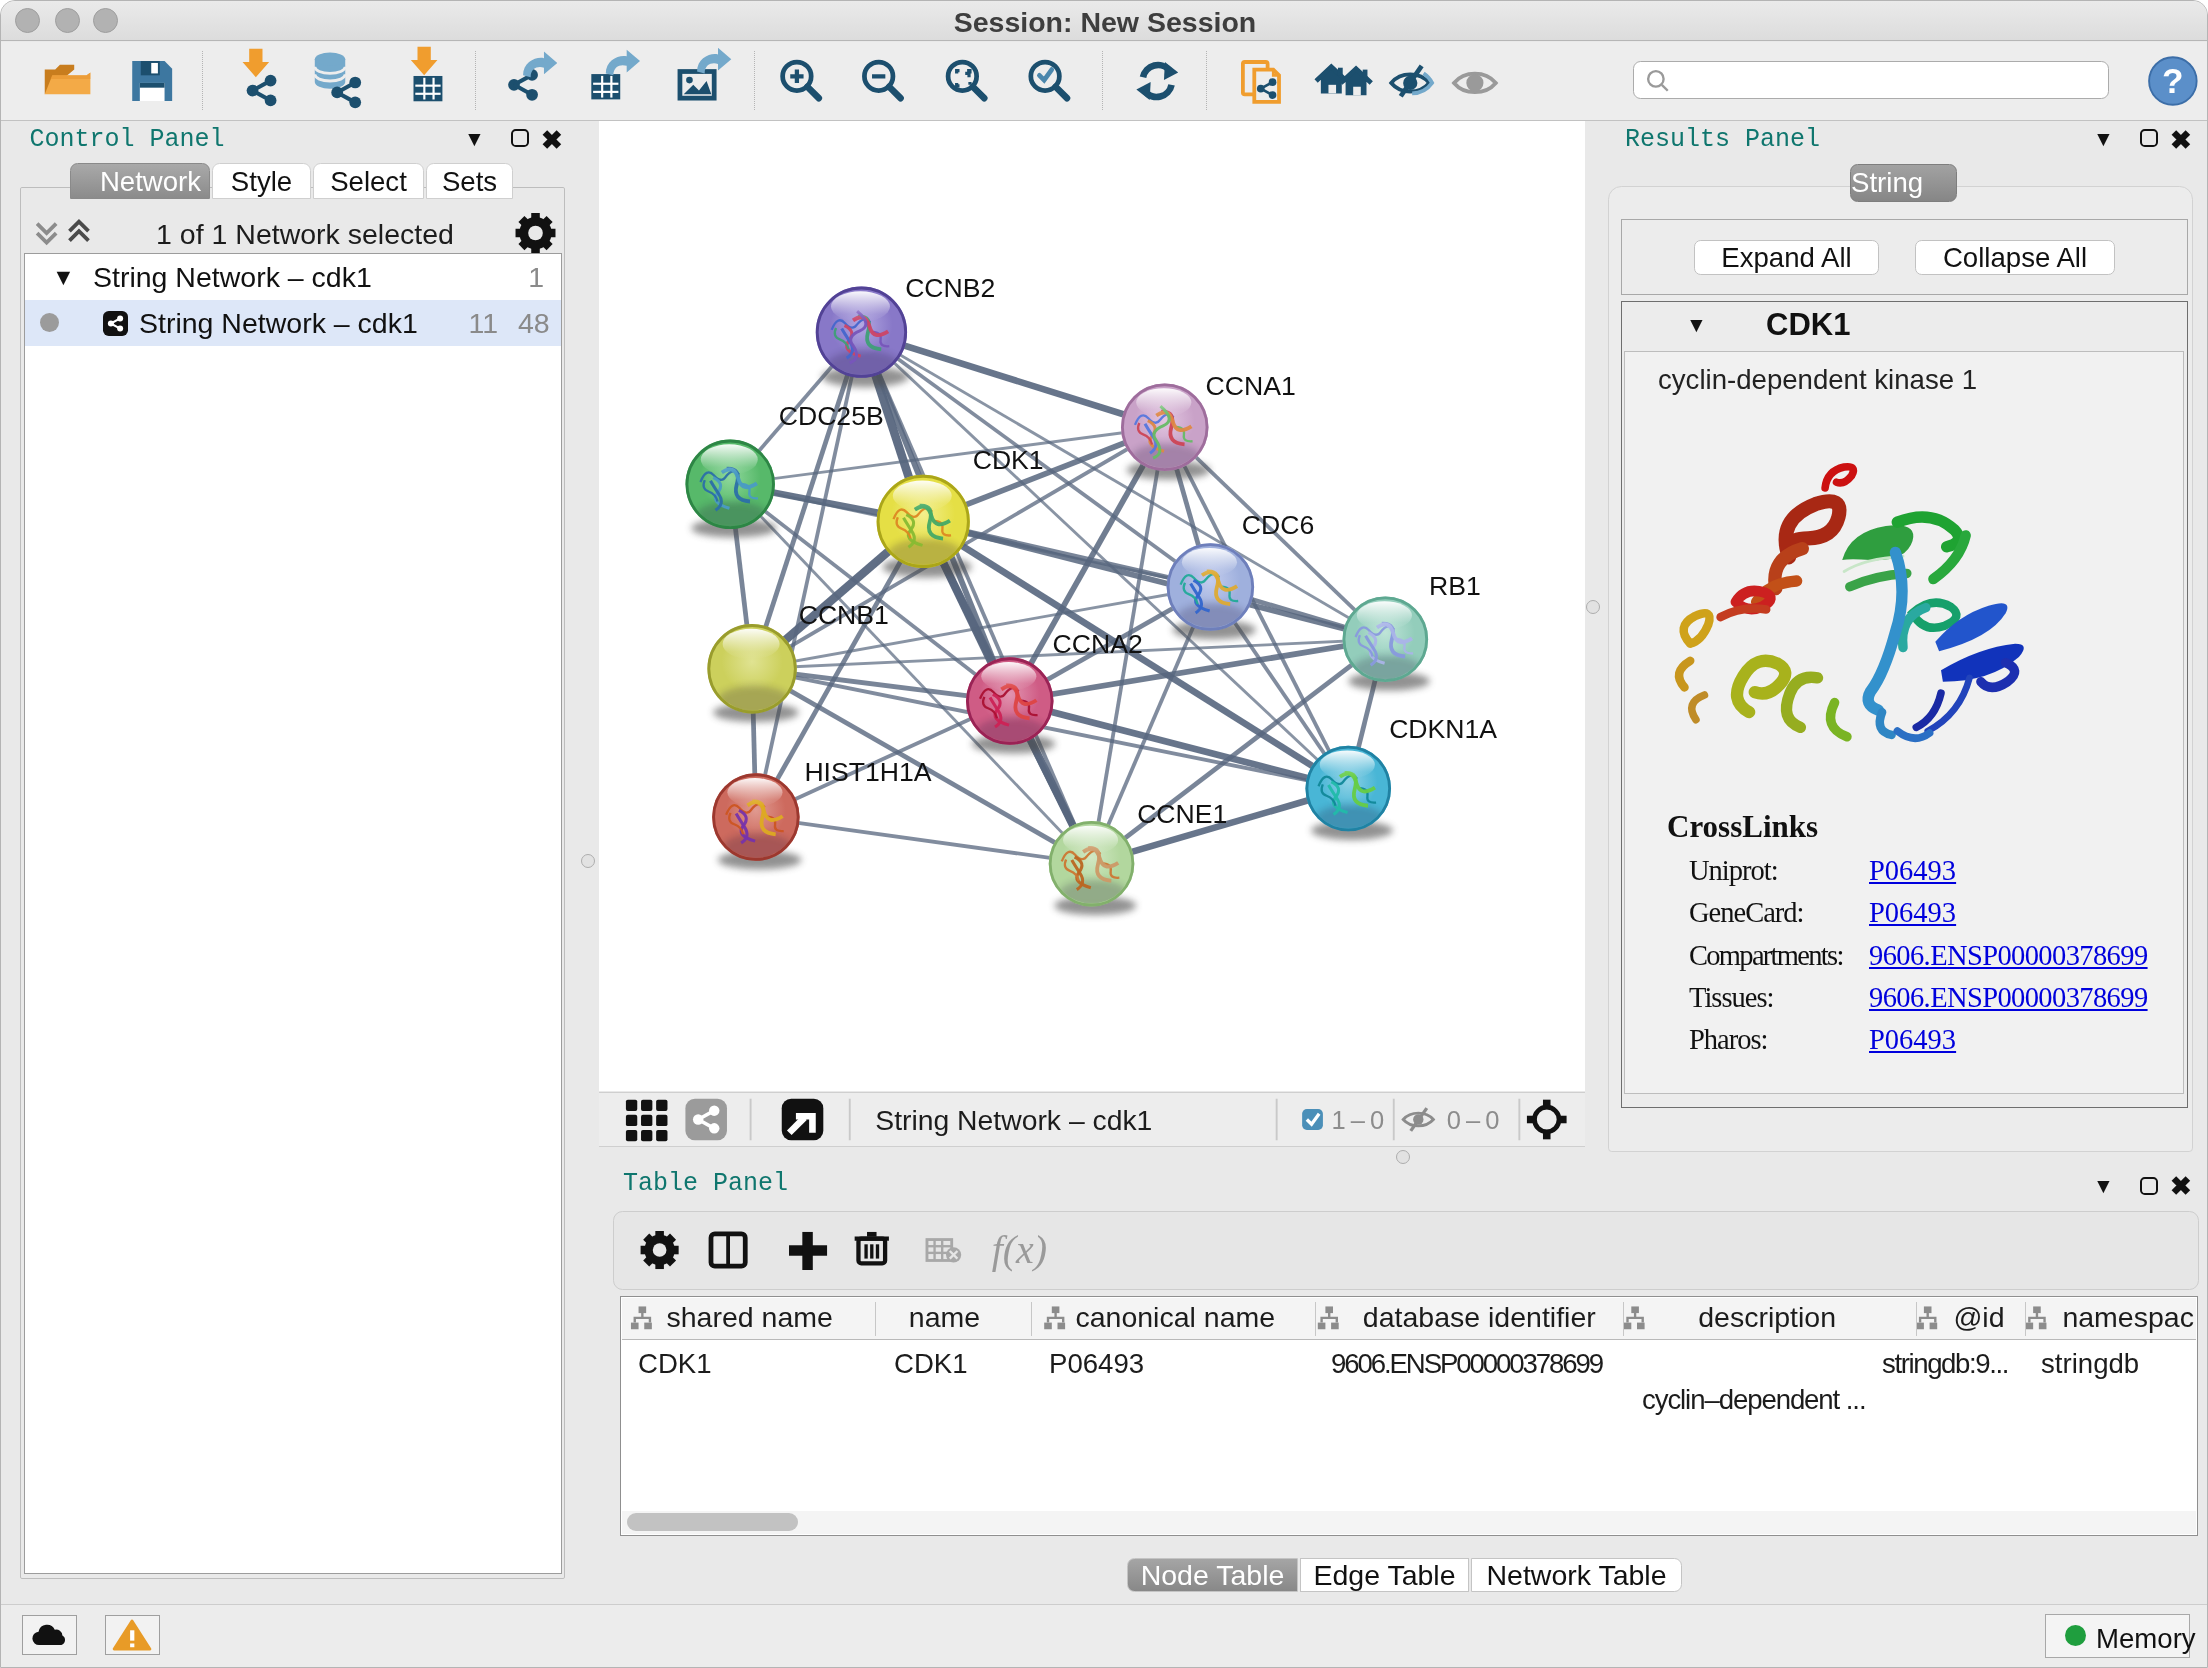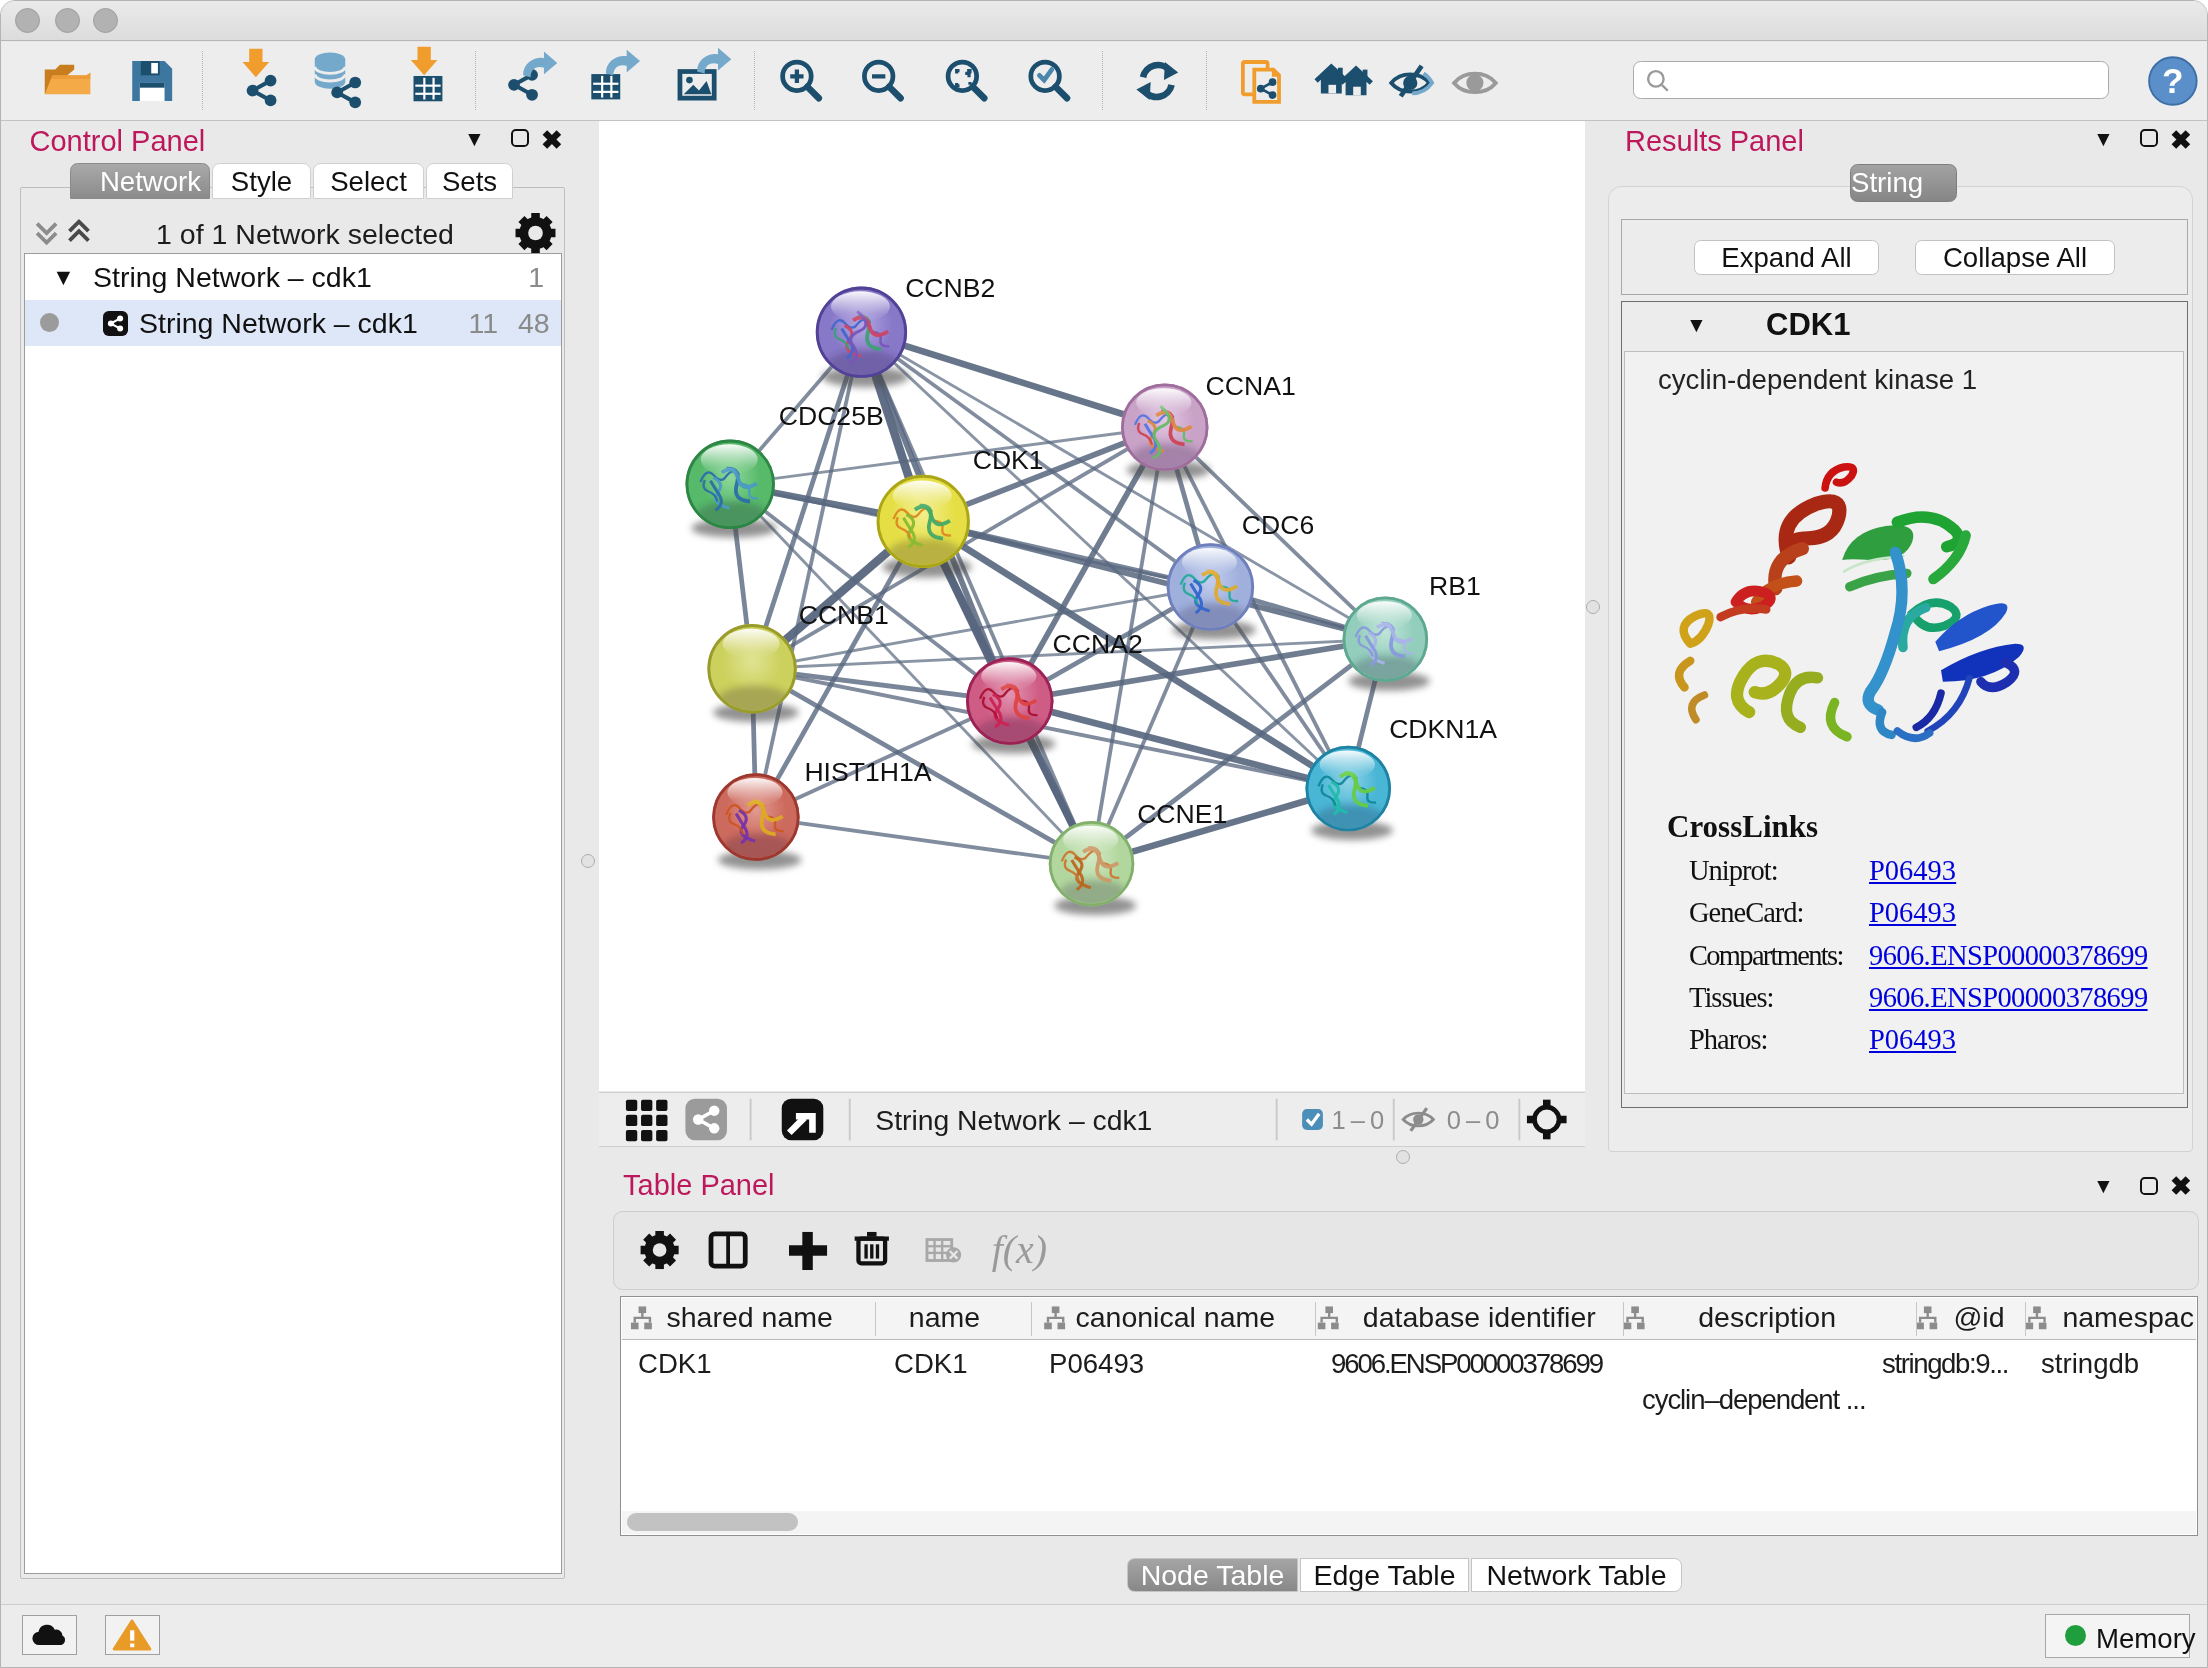--- a/index.html
+++ b/index.html
@@ -4,21 +4,21 @@
 <style>
 * { margin:0; padding:0; box-sizing:border-box; }
 html,body { width:2208px; height:1668px; background:#fff; font-family:"Liberation Sans", sans-serif; }
 #win { position:absolute; left:0; top:0; width:2208px; height:1668px; background:#e9e9e9; border-radius:15px 15px 0 0; overflow:hidden; border:1px solid #b4b4b4; }
 .abs { position:absolute; }
 #titlebar { position:absolute; left:0; top:0; width:2208px; height:40px; background:linear-gradient(#eaeaea,#dcdcdc); border-bottom:1px solid #b6b6b6; }
 .tlight { position:absolute; top:6.7px; width:25px; height:25px; border-radius:50%; background:#b2b2b2; border:1px solid #9e9e9e; }
 #wtitle { position:absolute; top:4.8px; left:0; width:2208px; text-align:center; font-size:28.5px; font-weight:600; color:#3e3e3e; }
 #toolbar { position:absolute; left:0; top:41px; width:2208px; height:79px; background:#ededed; border-bottom:1.9px solid #c2c2c2; }
 .tsep { position:absolute; top:50px; height:59px; width:0; border-left:1.9px dotted #b4b4b4; }
-.ptitle { font-size:29px; color:#be185d; }
+.ptitle { font-size:25px; color:#0f766e;font-family:Liberation Mono, monospace; }
 .pcaret { color:#111; font-size:21px; }
 .psq { position:absolute; width:18px; height:18px; border:2.9px solid #111; border-radius:4.8px; }
 .px { color:#111; font-size:26px; font-weight:bold; }
 .tabbtn { position:absolute; height:36px; background:#fff; border:1px solid #cfcfcf; border-radius:7.6px 7.6px 0 0; font-size:27.6px; color:#111; text-align:center; line-height:36px; }
 .tabsel { background:linear-gradient(#a9a9a9,#8b8b8b); color:#fff; border-color:#8a8a8a;padding-left:21px; }
 #cp-box { position:absolute; left:19px; top:186px; width:545px; height:1392px; border:1px solid #bdbdbd; background:#e9e9e9; border-radius:1.9px; }
 #cp-list { position:absolute; left:23px; top:252px; width:538px; height:1321px; background:#fff; border:1px solid #9c9c9c; }
 #canvas { position:absolute; left:598px; top:120px; width:986px; height:970px; background:#fff; }
 #netstatus { position:absolute; left:598px; top:1091px; width:986px; height:55px; background:#ededed; border-top:1.9px solid #cfcfcf; border-bottom:1px solid #cfcfcf; }
 #rp-box { position:absolute; left:1607px; top:185px; width:585px; height:966px; background:#ececec; border:1px solid #d2d2d2; border-radius:13.3px 13.3px 3.8px 3.8px; }
@@ -37,20 +37,21 @@
 #bottombar { position:absolute; left:0; top:1603px; width:2208px; height:66px; background:#ececec; border-top:1px solid #cdcdcd; }
 .grip { position:absolute; width:14.3px; height:14.3px; border-radius:50%; background:#e2e2e2; border:1px solid #adadad; }
 </style>
 </head>
 <body>
 <div id="win">
   <div id="titlebar">
     <div class="tlight" style="left:14.3px;"></div>
     <div class="tlight" style="left:54px;"></div>
     <div class="tlight" style="left:92px;"></div>
+    <div id="wtitle">Session: New Session</div>
   </div>
   <div id="toolbar">
   </div>
   <svg class="abs" style="left:0;top:41px;" width="2208" height="79" viewBox="0 0 2322 83">
       <g transform="translate(70,41)">
         <path d="M-24,14 L-24,-12 L-13,-12 L-8,-17 L7,-17 L7,-12 L-24,14 Z" fill="#c87d1e"></path>
 <path d="M-24,14 L-16,-6 L20,-6 L24,-9 L24,14 Z" fill="#f3aa47"></path>
 <path d="M-16,-6 L20,-6 L24,-9 L24,-2 L-18,-2 Z" fill="#e8952f" opacity="0.6"></path>
       </g>
       <g transform="translate(159,41)">

